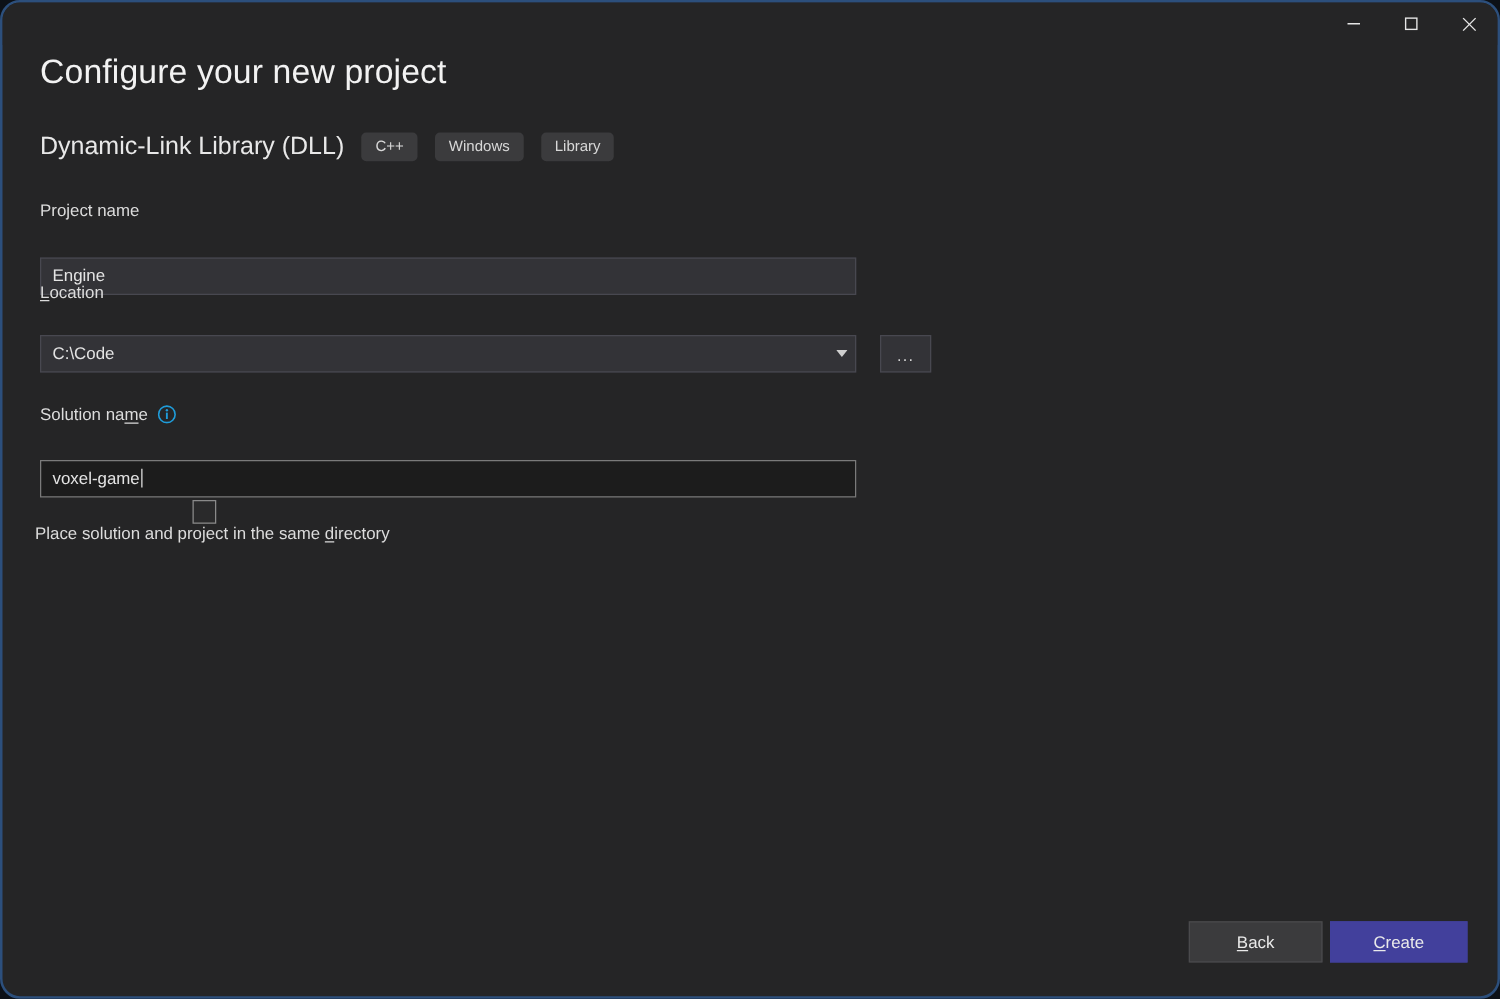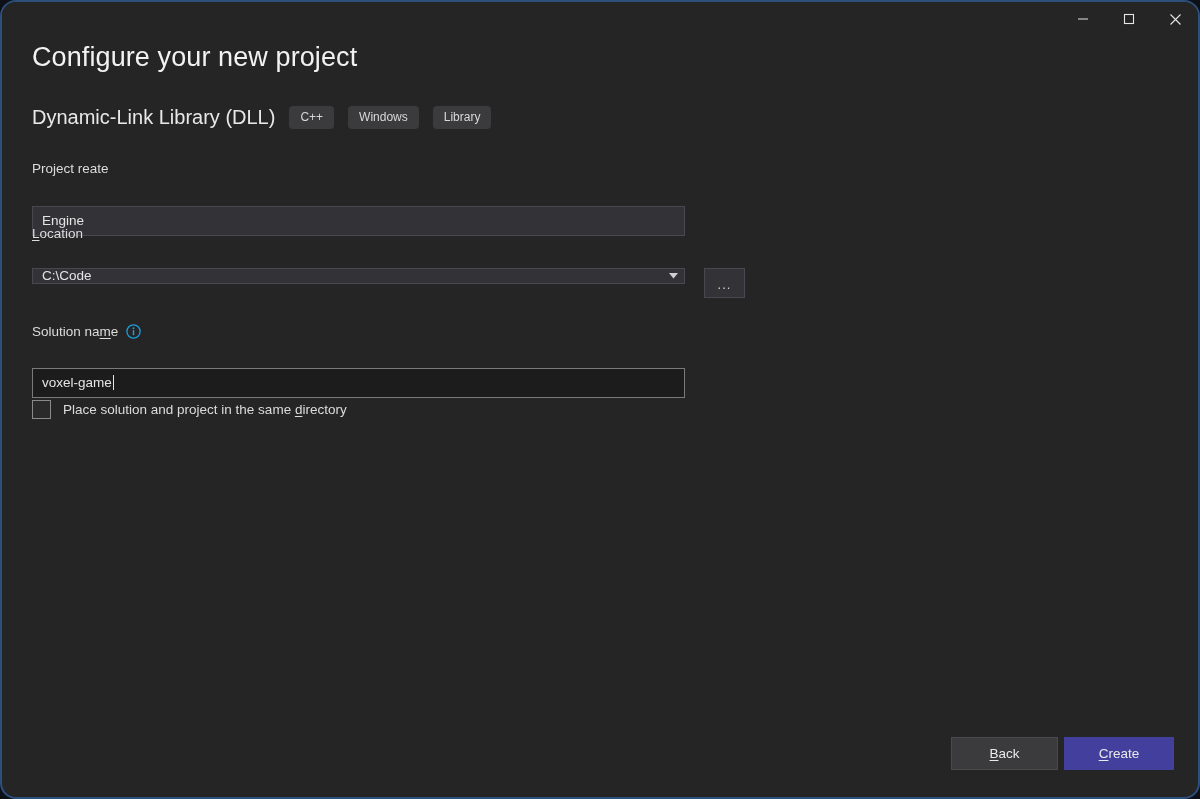--- a/index.html
+++ b/index.html
@@ -118,21 +118,21 @@
 
   
   #label-project-name { left: 30px; top: 159px; }
   #input-project-name { left: 30px; top: 188px; width: 653px; }
 
   
   #label-location { left: 30px; top: 224px; }
   #combo-location {
     position: absolute;
     left: 30px; top: 266px;
-    width: 653px; height: 16px;
+    width: 653px; height: 30px;
     background: #333337;
     border: 1px solid #484850;
     display: flex;
     align-items: center;
   }
   #combo-location-value {
     flex: 1;
     padding: 0 9px;
     font-size: 13.5px;
     color: #e4e4e4;
@@ -168,23 +168,24 @@
     display: flex;
     align-items: center;
   }
   #label-solution-name { font-size: 13.5px; color: #dcdcdc; white-space: nowrap; }
   #info-icon { margin-left: 8px; display: flex; align-items: center; }
   #input-solution-name { left: 30px; top: 350px; width: 653px; }
 
   
   #checkbox-row {
     position: absolute;
-    left: 30px; top: 398px;
-    display: flex;
-    align-items: center;
+    left: 14px; top: 398px;
+    display: flex;
+    align-items: center;
+    flex-direction: column;
   }
   #checkbox-box {
     width: 19px; height: 19px;
     background: #2a2a2b;
     border: 1px solid #8a8a8a;
   }
   #checkbox-label {
     margin-left: 12px;
     font-size: 13.5px;
     color: #dcdcdc;
@@ -247,21 +248,21 @@
 
   <div id="page-title">Configure your new project</div>
 
   <div id="template-row">
     <span id="template-name">Dynamic-Link Library (DLL)</span>
     <span class="tag">C++</span>
     <span class="tag">Windows</span>
     <span class="tag">Library</span>
   </div>
 
-  <div class="field-label" id="label-project-name">Project reate</div>
+  <div class="field-label" id="label-project-name">Project name</div>
   <div class="textbox" id="input-project-name">Engine</div>
 
   <div class="field-label" id="label-location"><span></span><span class="acc">L</span><span>ocation</span></div>
 
   <div id="combo-location">
     <div id="combo-location-value">C:\Code</div>
     <div id="combo-arrow">
       <svg width="9" height="6" viewBox="0 0 9 6">
         <polygon points="0,0 9,0 4.5,5.5" fill="#cfcfcf"></polygon>
       </svg>

